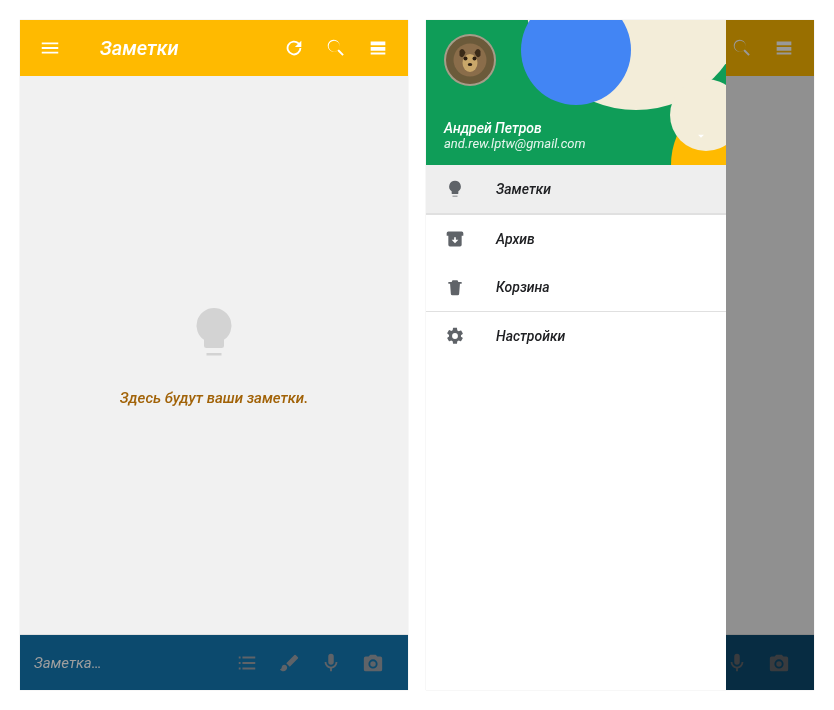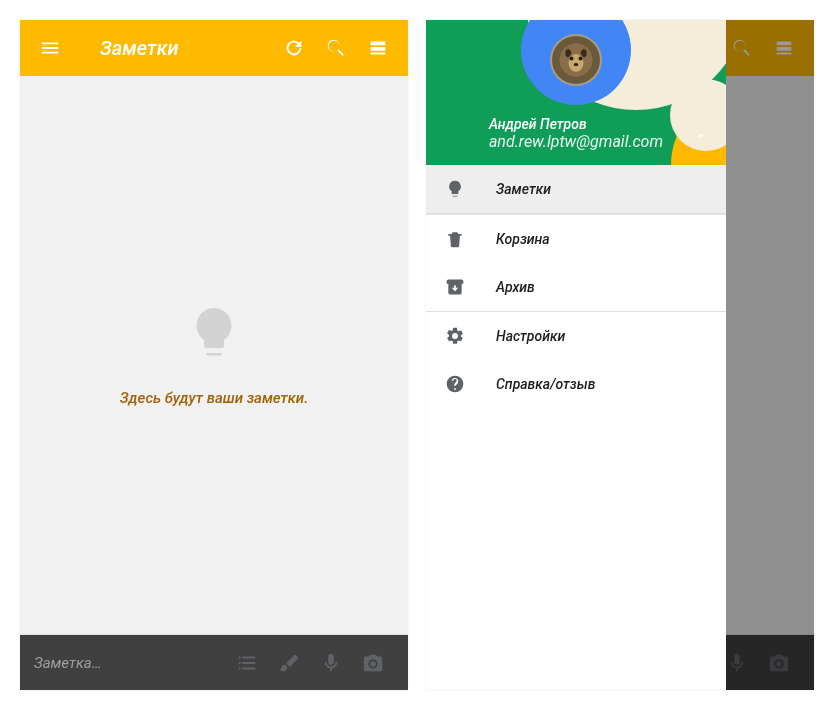--- a/index.html
+++ b/index.html
@@ -57,21 +57,21 @@
     .empty-text {
       margin-top: 22px;
       color: #a16207;
       font-size: 15px;
       font-weight: 500;
     }
     .bottombar {
       position: absolute;
       bottom: 0; left: 0; right: 0;
       height: 56px;
-      background: #404040;
+      background: #0c4a6e;
       display: flex;
       align-items: center;
       padding: 0 14px;
       border-top: 1px solid #e0e0e0;
     }
     .note-input {
       flex: 1;
       color: #9e9e9e;
       font-size: 15px;
     }
@@ -100,21 +100,20 @@
     }
     .drawer-header {
       height: 145px;
       position: relative;
       overflow: hidden;
       color: #fff;
       padding: 14px 18px;
       display: flex;
       flex-direction: column;
       justify-content: space-between;
-      align-items: center;
     }
     .geo-bg {
       position: absolute; inset: 0;
     }
     .avatar {
       width: 52px; height: 52px;
       border-radius: 50%;
       background: #6b5a3a;
       border: 2px solid rgba(255,255,255,0.4);
       position: relative;
@@ -127,21 +126,21 @@
     .avatar svg { width: 36px; height: 36px; }
     .account-info {
       position: relative;
       z-index: 2;
     }
     .account-name {
       font-size: 14px;
       font-weight: 500;
     }
     .account-email {
-      font-size: 16px;
+      font-size: 13px;
       opacity: 0.9;
     }
     .account-caret {
       position: absolute;
       right: 18px;
       bottom: 18px;
       z-index: 2;
     }
     .account-caret svg { width: 14px; height: 14px; fill: #fff; }
     .drawer-list {
@@ -316,45 +315,37 @@
               <path d="M9 21h6v-1H9zm3-19a7 7 0 0 0-4 12.74V17a1 1 0 0 0 1 1h6a1 1 0 0 0 1-1v-2.26A7 7 0 0 0 12 2z"></path>
             </svg>
           </span>
         <span>Заметки</span>
       </div>
       <div class="drawer-divider"></div>
       <div class="drawer-divider"></div>
       <div class="drawer-item">
         <span class="d-icon">
             <svg viewBox="0 0 24 24">
+              <path d="M20 3H4a2 2 0 0 0-2 2v3h2v11a2 2 0 0 0 2 2h12a2 2 0 0 0 2-2V8h2V5a2 2 0 0 0-2-2zM12 17l-4-4h3v-3h2v3h3z"></path>
+            </svg>
+          </span>
+        <span>Архив</span>
+      </div>
+      <div class="drawer-item">
+        <span class="d-icon">
+            <svg viewBox="0 0 24 24">
               <path d="M6 7h12l-1 13a2 2 0 0 1-2 2H9a2 2 0 0 1-2-2zM9 4h6l1 2h4v2H4V6h4z"></path>
             </svg>
           </span>
         <span>Корзина</span>
-      </div>
-      <div class="drawer-item">
-        <span class="d-icon">
-            <svg viewBox="0 0 24 24">
-              <path d="M20 3H4a2 2 0 0 0-2 2v3h2v11a2 2 0 0 0 2 2h12a2 2 0 0 0 2-2V8h2V5a2 2 0 0 0-2-2zM12 17l-4-4h3v-3h2v3h3z"></path>
-            </svg>
-          </span>
-        <span>Архив</span>
       </div>
       <div class="drawer-divider"></div>
       <div class="drawer-item">
         <span class="d-icon">
             <svg viewBox="0 0 24 24">
               <path d="M19.14 12.94a7.07 7.07 0 0 0 .05-.94 7.07 7.07 0 0 0-.05-.94l2.03-1.58a.5.5 0 0 0 .12-.64l-1.92-3.32a.5.5 0 0 0-.6-.22l-2.39.96a7.23 7.23 0 0 0-1.62-.94l-.36-2.54A.5.5 0 0 0 13.9 2h-3.8a.5.5 0 0 0-.5.42l-.36 2.54c-.58.24-1.12.55-1.62.94l-2.39-.96a.5.5 0 0 0-.6.22L2.71 8.48a.5.5 0 0 0 .12.64l2.03 1.58a7.07 7.07 0 0 0-.05.94c0 .32.02.63.05.94l-2.03 1.58a.5.5 0 0 0-.12.64l1.92 3.32c.13.22.39.31.6.22l2.39-.96c.5.39 1.04.7 1.62.94l.36 2.54a.5.5 0 0 0 .5.42h3.8a.5.5 0 0 0 .5-.42l.36-2.54c.58-.24 1.12-.55 1.62-.94l2.39.96c.21.09.47 0 .6-.22l1.92-3.32a.5.5 0 0 0-.12-.64zM12 15.5A3.5 3.5 0 1 1 15.5 12 3.5 3.5 0 0 1 12 15.5z"></path>
             </svg>
           </span>
         <span>Настройки</span>
       </div>
-      <div class="drawer-item">
-        <span class="d-icon">
-            <svg viewBox="0 0 24 24">
-              <path d="M12 2a10 10 0 1 0 10 10A10 10 0 0 0 12 2zm1 17h-2v-2h2zm2.07-7.75l-.9.92A3.4 3.4 0 0 0 13 14h-2v-.5a4 4 0 0 1 1.17-2.83l1.24-1.26A2 2 0 1 0 10 8H8a4 4 0 1 1 7.07 3.25z"></path>
-            </svg>
-          </span>
-        <span>Справка/отзыв</span>
-      </div>
     </div>
   </div>
 </div>
 
 </body></html>

